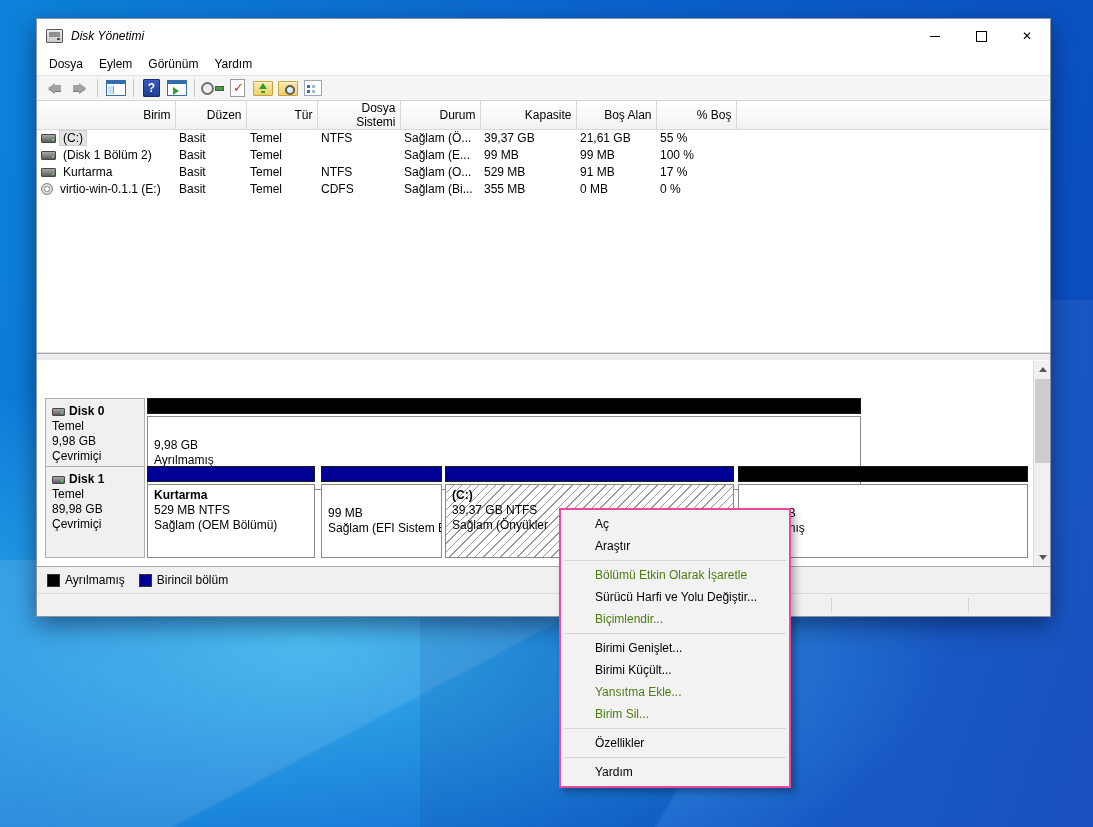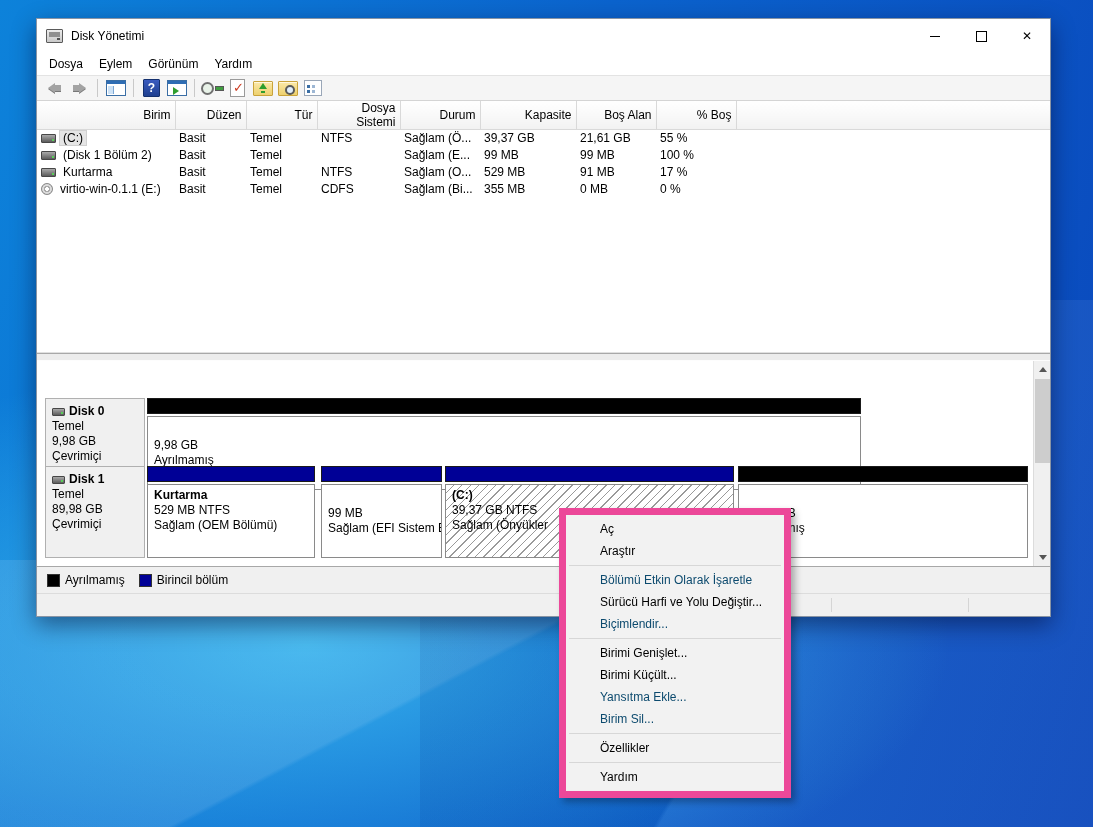--- a/index.html
+++ b/index.html
@@ -17,21 +17,21 @@
   .beam1 { left:0; top:560px; width:1093px; height:267px;
     background:linear-gradient(152deg, rgba(255,255,255,.10) 0 42%, rgba(255,255,255,0) 42.6%); }
   .beam2 { left:420px; top:300px; width:673px; height:527px;
     background:linear-gradient(120deg, rgba(0,30,120,.10) 0 55%, rgba(255,255,255,.06) 55.5%); }
 
   
   .window { position:absolute; left:36px; top:18px; width:1015px; height:599px;
     background:#fff; border:1px solid rgba(40,60,90,.55);
     box-shadow:0 8px 22px rgba(0,0,30,.45); display:flex; flex-direction:column; }
 
-  .titlebar { height:34px; background:#fff; display:flex; align-items:center; flex:0 0 auto; }
+  .titlebar { height:34px; background:#fff; display:flex; align-items:center; flex:0 0 auto;font-style:italic; }
   .app-icon { width:17px; height:14px; margin:0 8px 0 9px; position:relative;
     background:linear-gradient(#ececec,#c9c9c9); border:1px solid #5a5a5a; border-radius:1px; }
   .app-icon::before { content:""; position:absolute; left:2px; top:2px; right:2px; height:5px;
     background:#8f8f8f; }
   .app-icon::after { content:""; position:absolute; right:2px; bottom:2px; width:3px; height:2px;
     background:#4f4f4f; }
   .title-text { font-size:12px; }
   .caption-group { margin-left:auto; display:flex; height:100%; }
   .cap-btn { width:46px; height:100%; display:flex; align-items:center; justify-content:center; }
   .cap-min::before { content:""; width:10px; height:1px; background:#000; }
@@ -133,24 +133,24 @@
   
   .legendbar { height:27px; background:#f0f0f0; border-top:1px solid #a8a8a8; display:flex;
     align-items:center; gap:14px; padding-left:10px; flex:0 0 auto; }
   .legend-item { display:flex; align-items:center; gap:5px; }
   .swatch { width:13px; height:13px; border:1px solid #333; }
   .statusbar { flex:1 1 auto; background:#f0f0f0; border-top:1px solid #dcdcdc; position:relative; }
   .sb-div { position:absolute; top:4px; bottom:4px; width:1px; background:#d5d5d5; }
 
   
   .context-menu { position:absolute; left:559px; top:508px; width:232px; z-index:10;
-    background:#f2f2f2; border:7px solid #ec4899; padding:3px 1px;
+    background:#f2f2f2; border:2px solid #ec4899; padding:3px 1px;
     box-shadow:4px 4px 7px rgba(0,0,0,.30); }
   .cm-item { height:22px; line-height:22px; padding-left:33px; white-space:nowrap; }
-  .cm-item.disabled { color:#0c4a6e; }
+  .cm-item.disabled { color:#4d7c0f; }
   .cm-sep { height:1px; background:#d7d7d7; margin:3px 2px; }
 </style>
 </head>
 <body>
 
 <div class="beam beam1"></div>
 <div class="beam beam2"></div>
 
 <div class="window">
 

